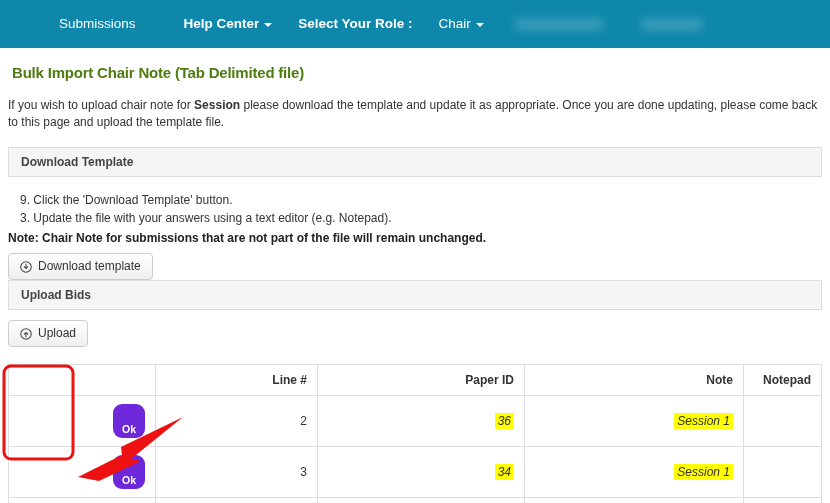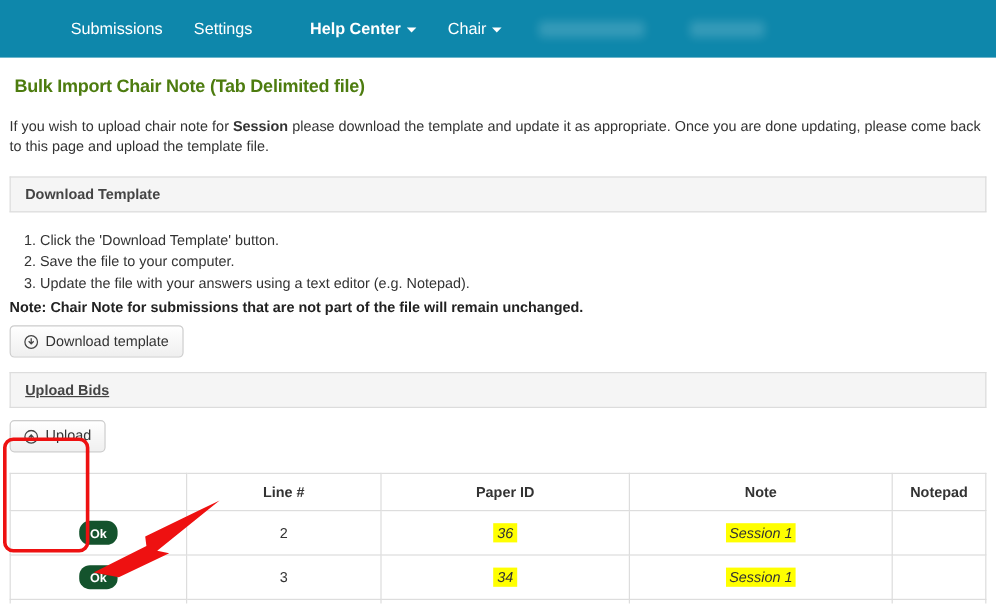--- a/index.html
+++ b/index.html
@@ -112,85 +112,85 @@
     padding: 5px 11px;
     border: 1px solid #cccccc;
     border-radius: 4px;
     background: linear-gradient(#ffffff, #efefef);
     color: #333333;
     cursor: pointer;
     line-height: 15px;
   }
   .btn svg { display: block; }
 
-  #upload-panel-heading { margin-top: 12px; text-decoration: underline; }
+  #upload-panel-heading { margin-top: 0; }
   #upload-btn { margin-top: 10px; }
 
   
   #grid {
     width: 814px;
     border-collapse: collapse;
     margin-top: 17px;
     table-layout: fixed;
   }
   #grid th, #grid td {
     border: 1px solid #dddddd;
-    text-align: center;
+    text-align: right;
     vertical-align: middle;
     font-size: 12px;
     padding: 8px 10px;
     color: #333;
   }
   #grid th {
     font-weight: bold;
     height: 14px;
   }
   #grid td { height: 14px; }
   .col-status-badge { width: 126px; }
   .col-line { width: 141px; }
   .col-paper { width: 186px; }
   .col-note { width: 198px; }
 
   .badge-ok {
     display: inline-block;
-    background: #14532d;
+    background: #6d28d9;
     color: #ffffff;
     font-size: 10.5px;
     font-weight: bold;
     border-radius: 9px;
-    padding: 6px 9px 3px 9px;
+    padding: 20px 9px 3px 9px;
     line-height: 11px;
   }
   .hl-yellow { background: #ffff00; padding: 1px 3px; font-style: italic; }
 
   
   #annotation-layer {
     position: absolute;
     left: 0; top: 0;
     width: 830px; height: 503px;
     pointer-events: none;
   }
 </style>
 </head>
 <body>
 
 <div id="navbar">
   <div class="nav-item">
     <span>Submissions</span>
   </div>
-  <div class="nav-item">
-    <span>Settings</span>
-  </div>
 
   <div class="nav-gap"></div>
 
   <div class="nav-item bold">
     <span>Help Center</span>
     <span class="caret"></span>
   </div>
+  <div class="nav-item bold">
+    <span>Select Your Role :</span>
+  </div>
   <div class="nav-item">
     <span>Chair</span>
     <span class="caret"></span>
   </div>
 
   <div class="nav-blurred" id="nav-blur-1"></div>
   <div class="nav-blurred" id="nav-blur-2"></div>
 </div>
 
 <div id="page">
@@ -198,22 +198,21 @@
   <div id="page-title">Bulk Import Chair Note (Tab Delimited file)</div>
 
   <div id="intro-text">
     <span>If you wish to upload chair note for </span><b>Session</b><span> please download the template and update it as appropriate. Once you are done updating, please come back to this page and upload the template file.</span>
   </div>
 
   
   <div class="panel-heading">Download Template</div>
 
   <ul class="steps">
-    <li>1. Click the 'Download Template' button.</li>
-    <li>2. Save the file to your computer.</li>
+    <li>9. Click the 'Download Template' button.</li>
     <li>3. Update the file with your answers using a text editor (e.g. Notepad).</li>
   </ul>
 
   <div id="note-line">Note: Chair Note for submissions that are not part of the file will remain unchanged.</div>
 
   <button class="btn" id="download-template-button">
     <span>
       <svg width="12" height="12" viewBox="0 0 16 16">
         <circle cx="8" cy="8" r="7" fill="none" stroke="#444" stroke-width="1.4"></circle>
         <path d="M8 3.8 L8 9.6 M5.2 7.1 L8 10 L10.8 7.1" fill="none" stroke="#444" stroke-width="1.4"></path>

